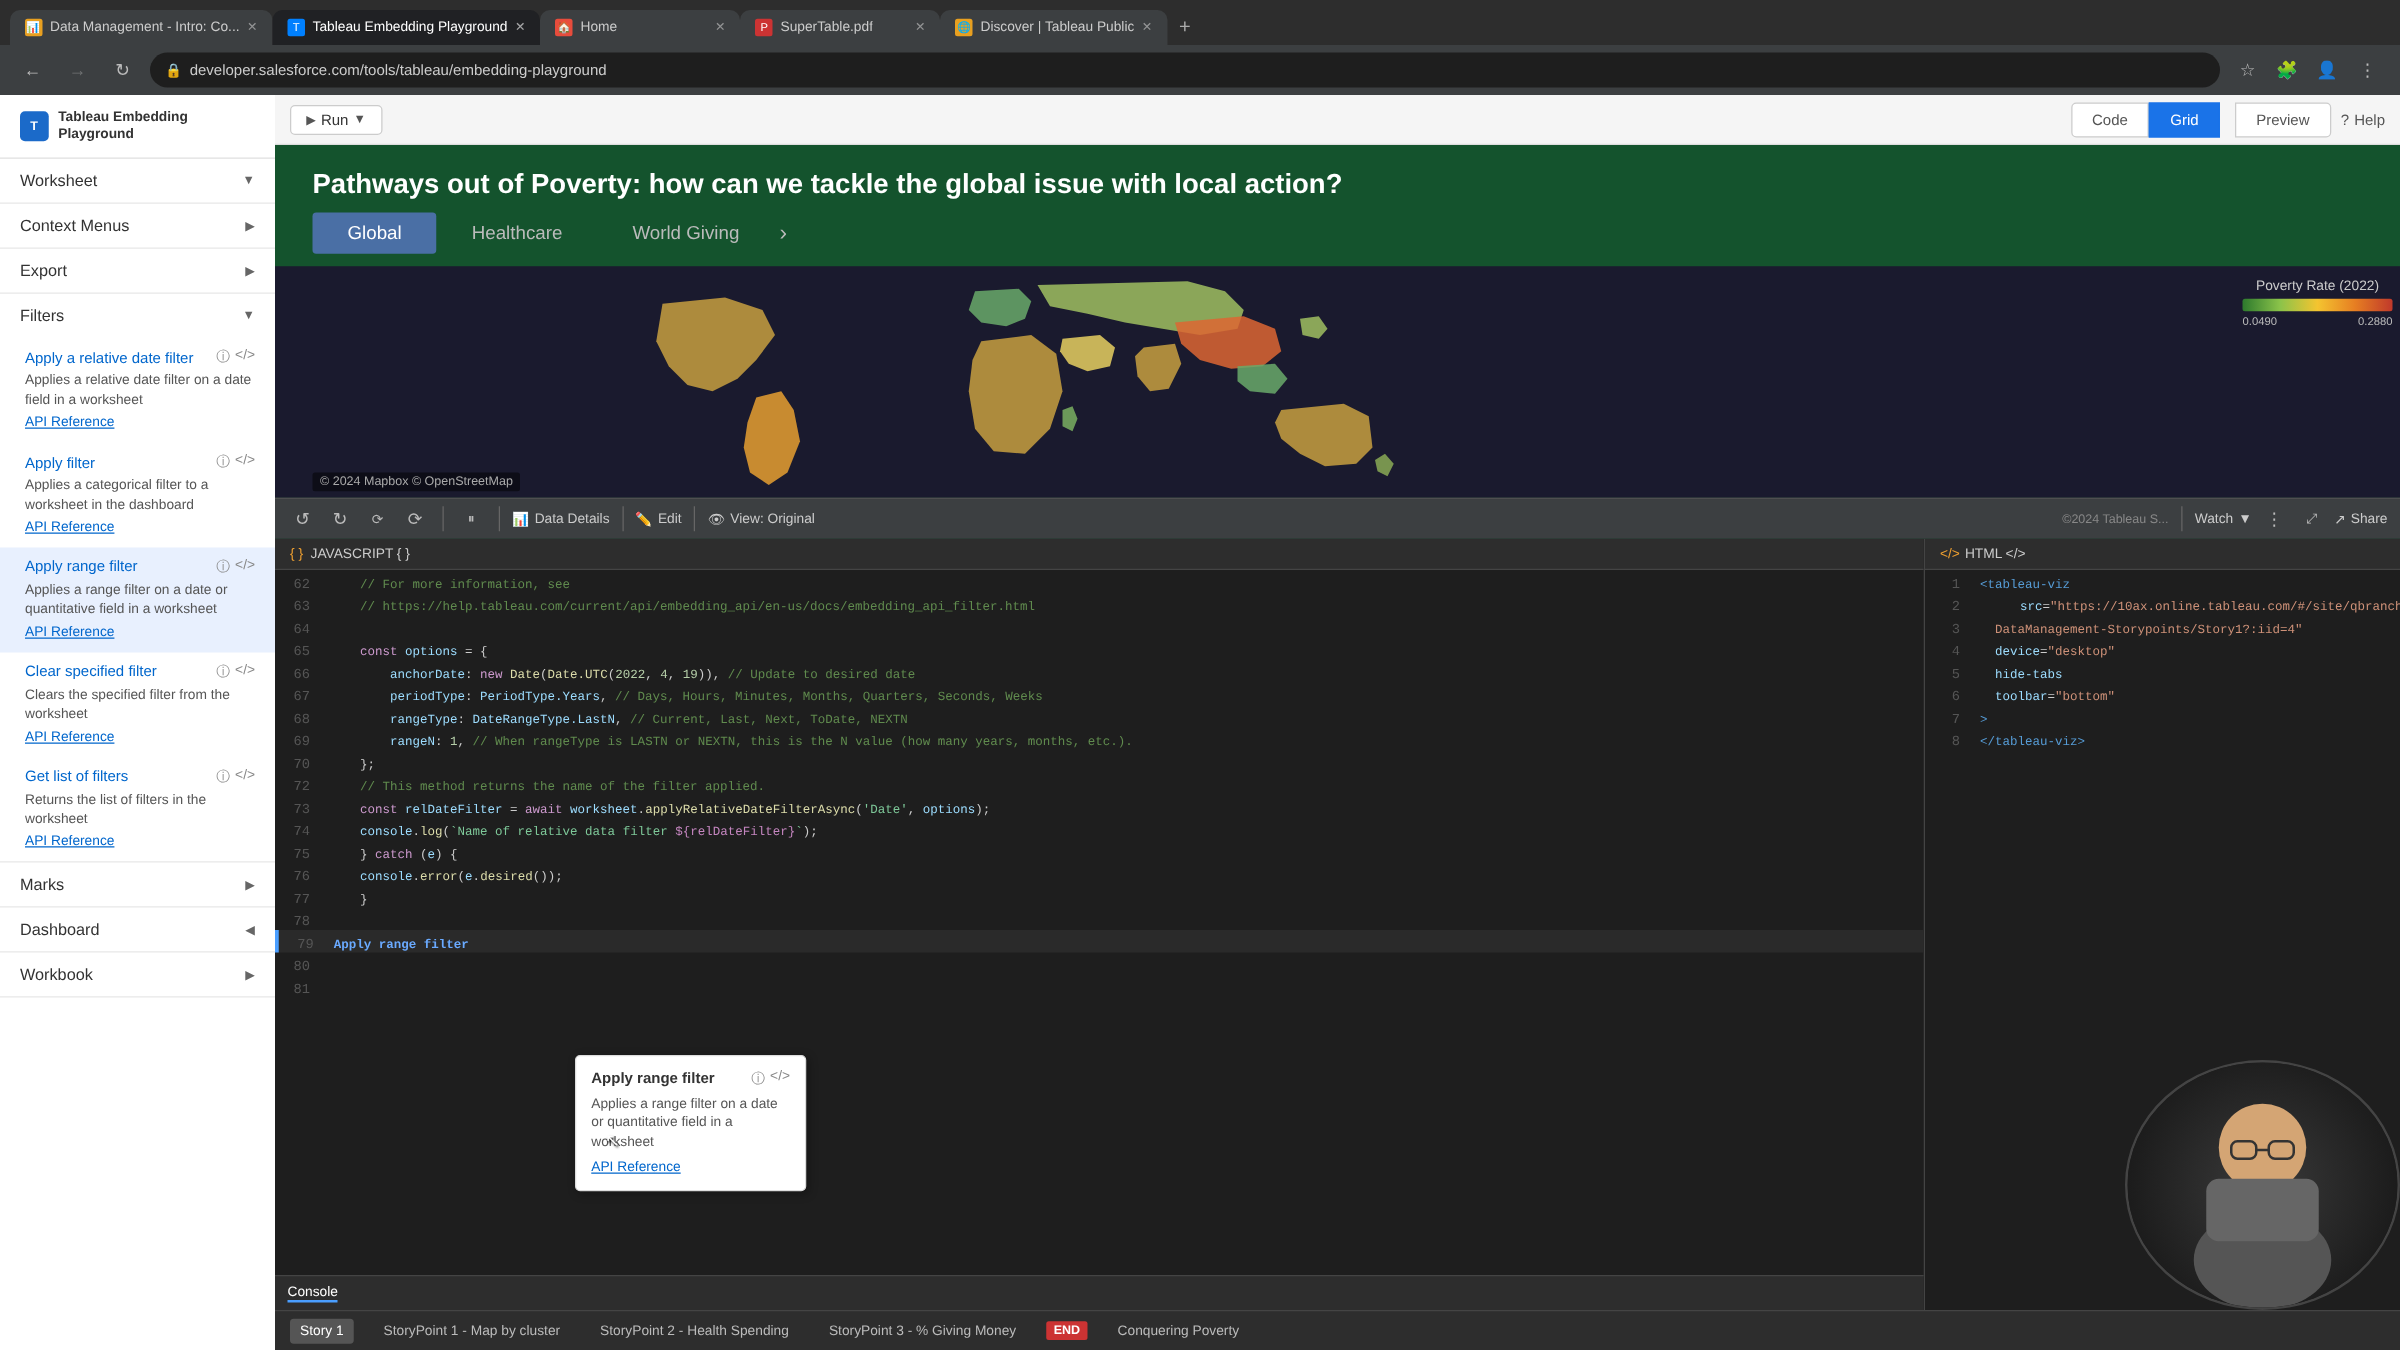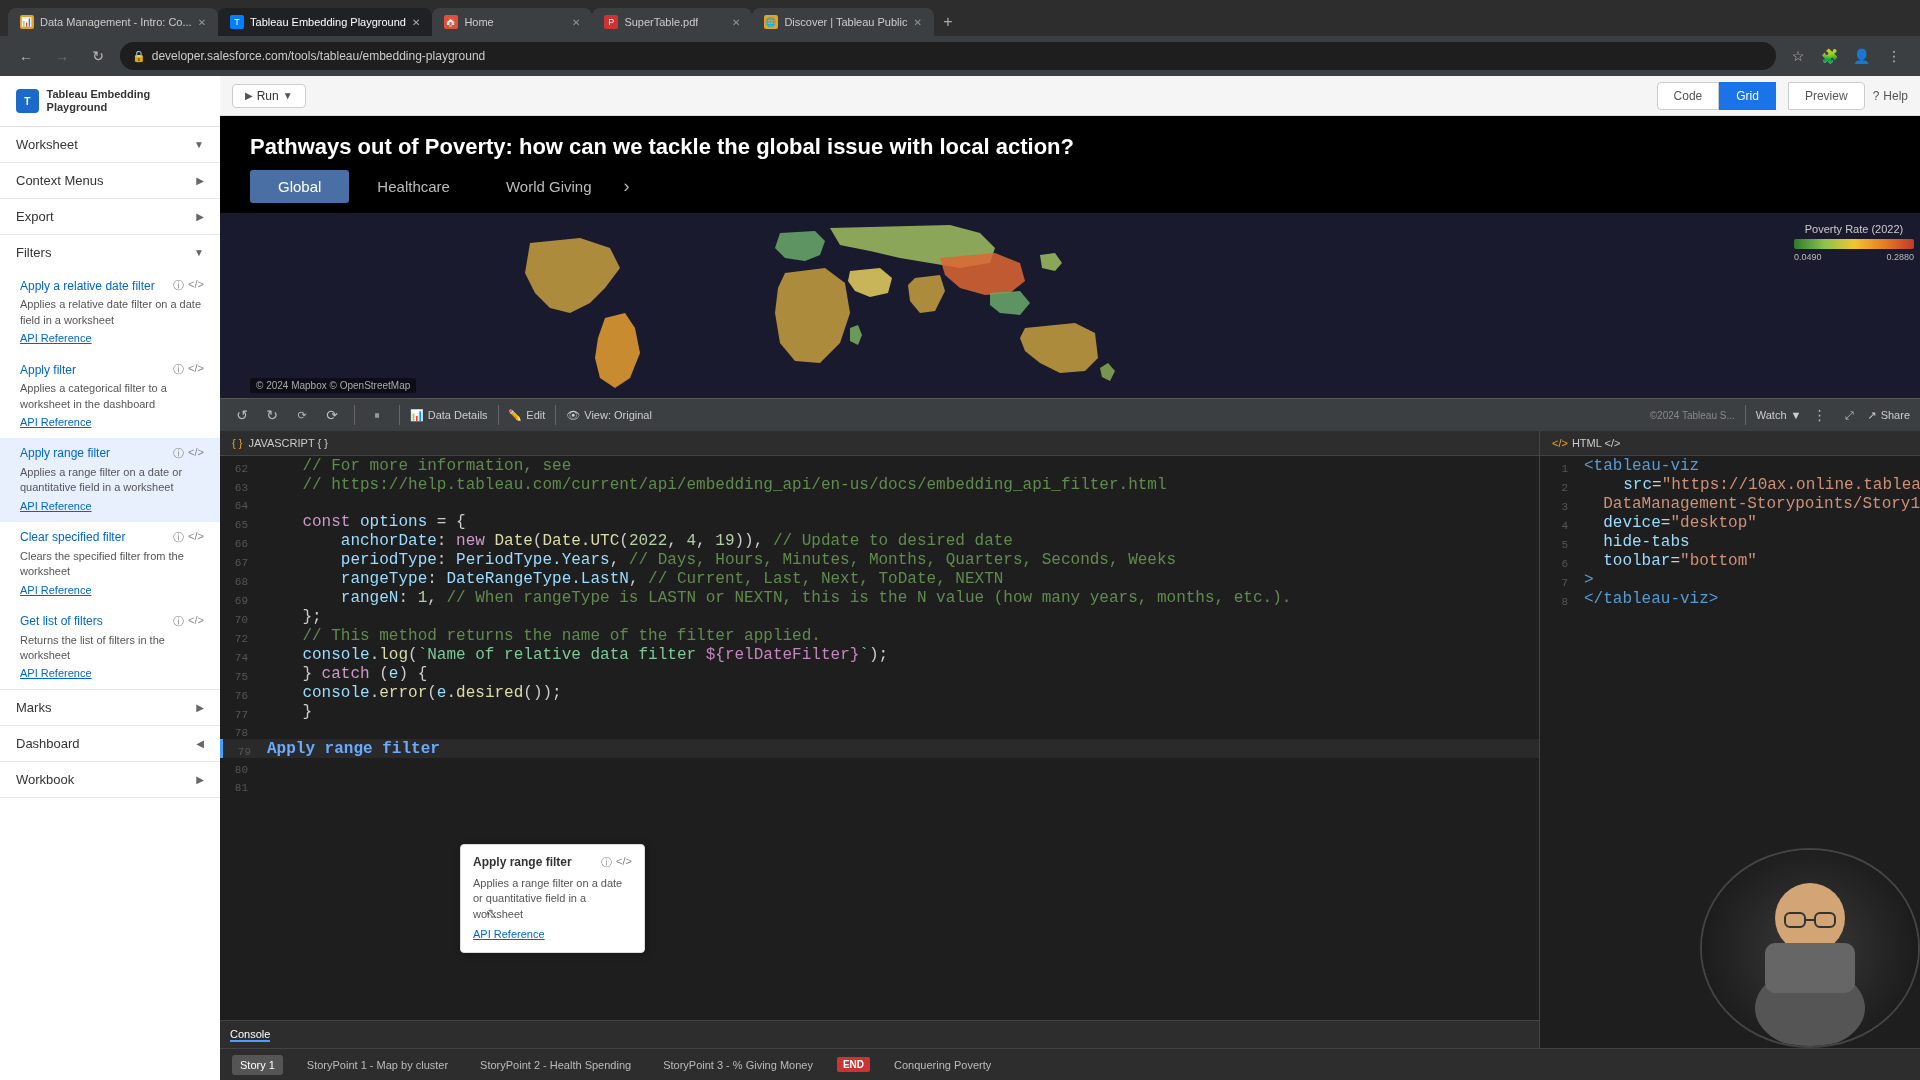--- a/index.html
+++ b/index.html
@@ -63,21 +63,21 @@
     .viz-title { color: #fff; font-size: 26px; font-weight: 600; padding: 20px 30px 15px; }
 
     
     .editor-area { flex: 1; display: flex; overflow: hidden; }
 
     .code-panel { flex: 1; background: #1e1e1e; display: flex; flex-direction: column; overflow: hidden; border-right: 1px solid #444; }
     .code-panel-header { background: #2d2d2d; padding: 6px 12px; font-size: 11px; color: #ccc; border-bottom: 1px solid #444; display: flex; align-items: center; gap: 6px; }
     .code-content { flex: 1; overflow-y: auto; font-family: 'Courier New', monospace; font-size: 12px; padding: 0; position: relative; }
     .code-line { display: flex; min-height: 18px; align-items: flex-end; }
     .line-num { width: 40px; text-align: right; padding-right: 12px; color: #555; flex-shrink: 0; user-select: none; font-size: 11px; padding-top: 1px; }
-    .line-content { flex: 1; color: #ccc; padding-left: 4px; white-space: pre; font-size: 16px; padding-top: 1px; }
+    .line-content { flex: 1; color: #ccc; padding-left: 4px; white-space: pre; font-size: 10px; padding-top: 1px; }
     .kw { color: #cc99cd; }
     .str { color: #7ec899; }
     .comment { color: #608b4e; }
     .fn { color: #dcdcaa; }
     .num { color: #b5cea8; }
     .prop { color: #9cdcfe; }
 
     .html-panel { width: 380px; background: #1e1e1e; display: flex; flex-direction: column; overflow: hidden; }
     .html-panel-header { background: #2d2d2d; padding: 6px 12px; font-size: 11px; color: #ccc; border-bottom: 1px solid #444; display: flex; align-items: center; gap: 4px; }
 
@@ -289,21 +289,21 @@
         <div class="view-tab">Preview</div>
       </div>
       <div class="toolbar-right">
         <div class="help-btn">
           <span>?</span>
           <span>Help</span>
         </div>
       </div>
     </div>
 
-    <div class="viz-container" style="background:#000000; flex-shrink:0;">
+    <div class="viz-container" style="background:#14532d; flex-shrink:0;">
       <div style="padding: 18px 30px 10px;">
         <div class="viz-title" style="padding:0; font-size:22px;">Pathways out of Poverty: how can we tackle the global issue with local action?</div>
       </div>
       <div style="display:flex; align-items:center; padding: 0 30px 10px; gap:0;">
         <div style="background:#4a6fa5; color:#fff; padding:8px 28px; font-size:15px; cursor:pointer; border-radius:3px;">Global</div>
         <div style="color:#bbb; padding:8px 28px; font-size:15px; cursor:pointer;">Healthcare</div>
         <div style="color:#bbb; padding:8px 28px; font-size:15px; cursor:pointer;">World Giving</div>
         <div style="color:#bbb; font-size:18px; margin-left:4px; cursor:pointer;">›</div>
       </div>
 
@@ -429,20 +429,24 @@
           </div>
           <div class="code-line">
             <span class="line-num">70</span>
             <span class="line-content">    };</span>
           </div>
           <div class="code-line">
             <span class="line-num">72</span>
             <span class="line-content comment">    // This method returns the name of the filter applied.</span>
           </div>
           <div class="code-line">
+            <span class="line-num">73</span>
+            <span class="line-content">    <span class="kw">const </span><span class="prop">relDateFilter</span> = <span class="kw">await </span><span class="prop">worksheet</span>.<span class="fn">applyRelativeDateFilterAsync</span>(<span class="str">'Date'</span>, <span class="prop">options</span>);</span>
+          </div>
+          <div class="code-line">
             <span class="line-num">74</span>
             <span class="line-content">    <span class="prop">console</span>.<span class="fn">log</span>(<span class="str">`Name of relative data filter <span style="color:#c586c0;">${relDateFilter}</span>`</span>);</span>
           </div>
           <div class="code-line">
             <span class="line-num">75</span>
             <span class="line-content">    } <span class="kw">catch </span>(<span class="prop">e</span>) {</span>
           </div>
           <div class="code-line">
             <span class="line-num">76</span>
             <span class="line-content">    <span class="prop">console</span>.<span class="fn">error</span>(<span class="prop">e</span>.<span class="fn">desired</span>());</span>

